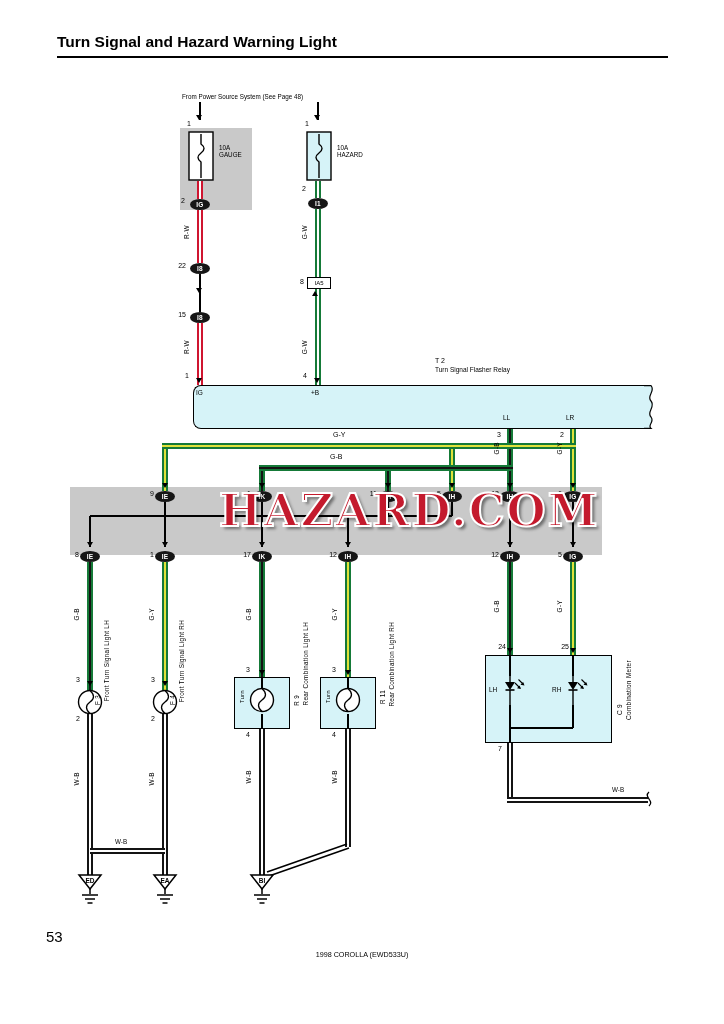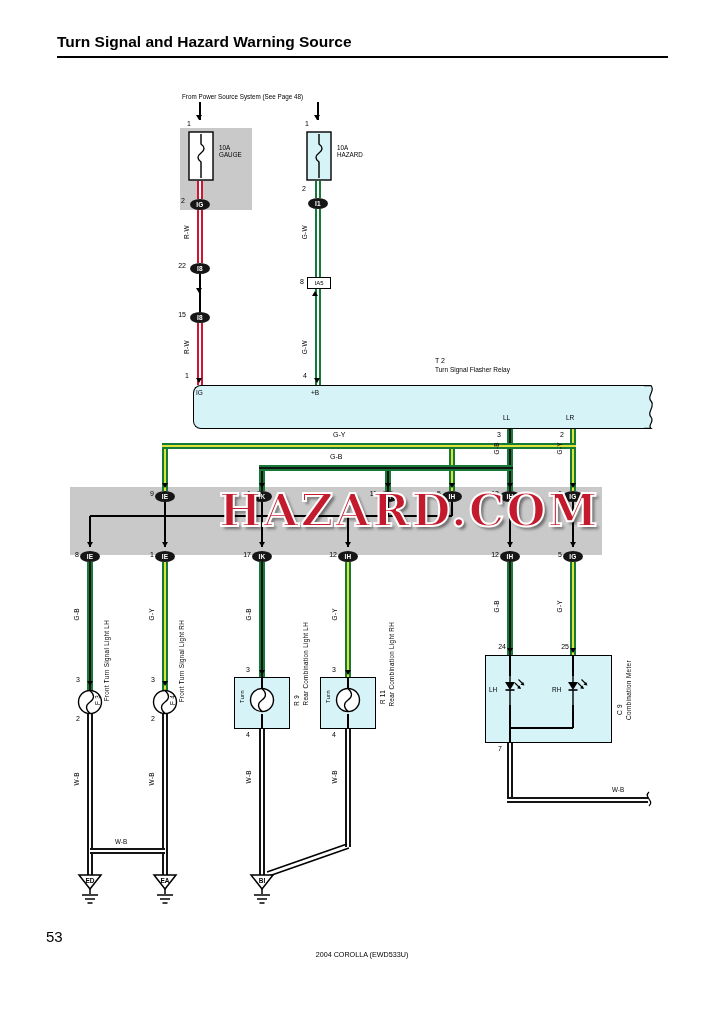--- a/index.html
+++ b/index.html
@@ -47,21 +47,21 @@
   #docref { position:absolute; left:252px; top:950px; width:220px; text-align:center; font-size:7.2px; }
   #traders { position:absolute; left:424px; top:984px; width:300px; height:40px; background:#000;
              color:#e53030; font-weight:bold; font-size:25px; line-height:40px; text-align:center;
              letter-spacing:.5px; text-shadow:0 0 8px rgba(230,48,48,.6); }
 </style>
 </head>
 <body>
 
 <div id="page">
 
-  <div id="title">Turn Signal and Hazard Warning Source</div>
+  <div id="title">Turn Signal and Hazard Warning Light</div>
   <div id="rule"></div>
 
   <div class="t" style="left:182px;top:93px;font-size:6.3px;">From Power Source System (See Page 48)</div>
   <div class="lv" style="left:199px;top:102px;height:18px;"></div>
   <div class="lv" style="left:317px;top:102px;height:18px;"></div>
   <div class="arr d" style="left:196px;top:115px;"></div>
   <div class="arr d" style="left:314px;top:115px;"></div>
   <div class="pin" style="left:187px;top:120px;">1</div>
   <div class="pin" style="left:305px;top:120px;">1</div>
 
@@ -331,15 +331,15 @@
   <div class="vt" style="left:626px;top:660px;">Combination Meter</div>
   <div class="pin" style="left:498px;top:745px;">7</div>
   <div class="wv wb" style="left:507px;top:743px;height:57px;"></div>
   <div class="wh wb" style="left:507px;top:797px;width:141px;"></div>
   <div class="t" style="left:612px;top:786px;font-size:6.3px;">W-B</div>
   <svg class="sym" style="left:641px;top:791px;" width="16" height="16">
     <path d="M8,1 C2,6 14,10 8,15" fill="none" stroke="#000" stroke-width="1.3"></path>
   </svg>
 
   <div id="pageno">53</div>
-  <div id="docref">2004 COROLLA (EWD533U)</div>
+  <div id="docref">1998 COROLLA (EWD533U)</div>
 
 </div>
 
 </body></html>

